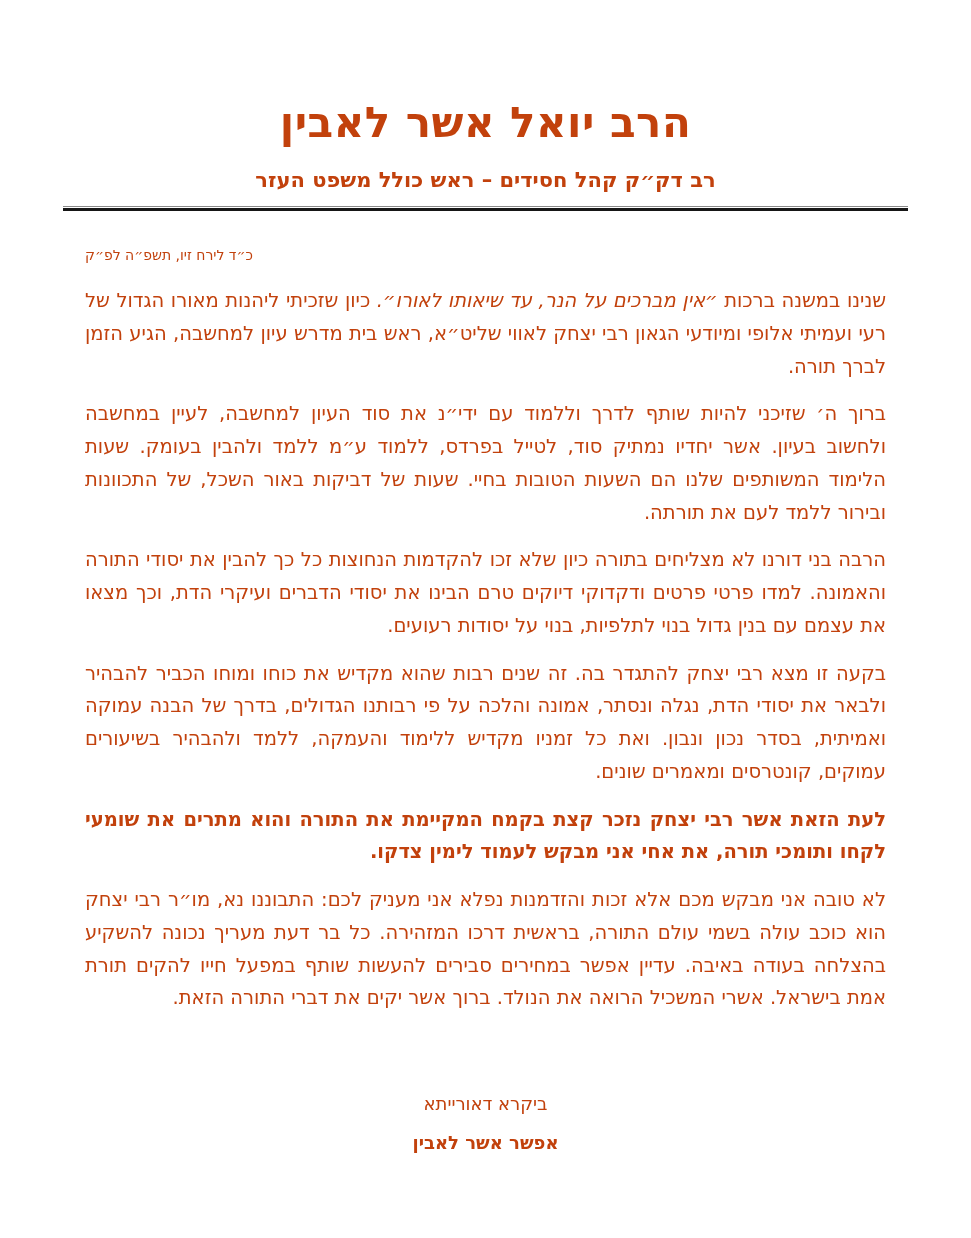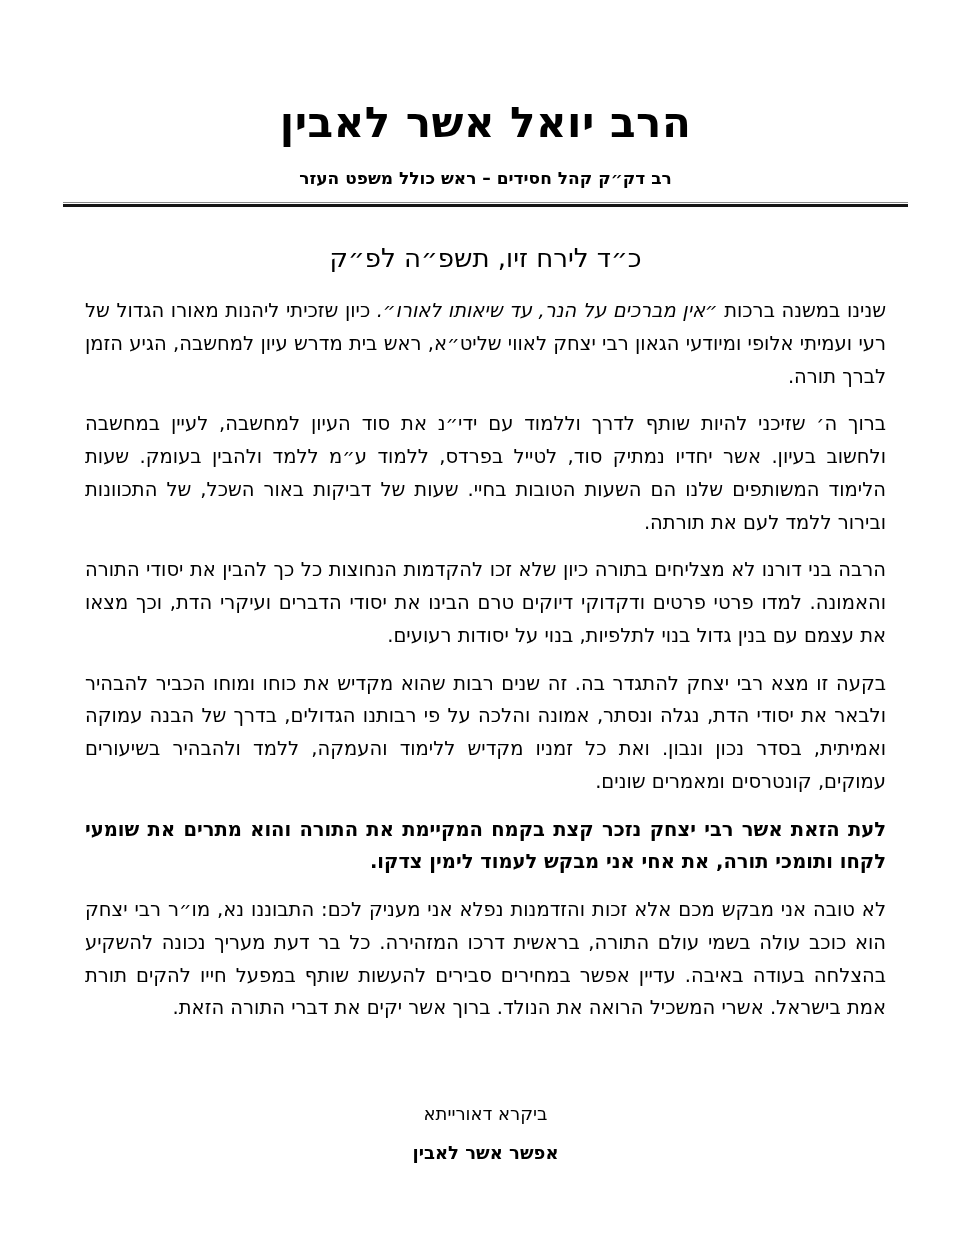--- a/index.html
+++ b/index.html
@@ -6,61 +6,61 @@
     margin: 0;
     padding: 0;
     background: #ffffff;
   }
   .page {
     position: relative;
     width: 971px;
     height: 1238px;
     margin: 0 auto;
     background: #ffffff;
-    color: #000000;
+    color: #c2410c;
     font-family: "DejaVu Sans", sans-serif;
     direction: rtl;
     overflow: hidden;
   }
   
   .letterhead {
     padding-top: 100px;
     text-align: center;
   }
   .letterhead-title {
     font-size: 42px;
     font-weight: 700;
     line-height: 1.1;
     letter-spacing: 0.5px;
   }
   .letterhead-subtitle {
     margin-top: 22px;
-    font-size: 17px;
+    font-size: 21px;
     font-weight: 700;
   }
   .rule-wrap {
     margin: 14px 63px 0 63px;
   }
   .rule-thin {
     height: 1px;
     background: #8a8a8a;
   }
   .rule-thick {
     margin-top: 1px;
     height: 3px;
     background: #161616;
   }
   
   .content {
     padding: 0 85px;
   }
   .date-line {
     margin-top: 36px;
-    text-align: center;
-    font-size: 26px;
+    text-align: left;
+    font-size: 14px;
   }
   .letter-body p {
     margin: 0 0 15px 0;
     font-size: 19.5px;
     line-height: 1.68;
     text-align: justify;
   }
   .letter-body p:first-of-type {
     margin-top: 22px;
   }

